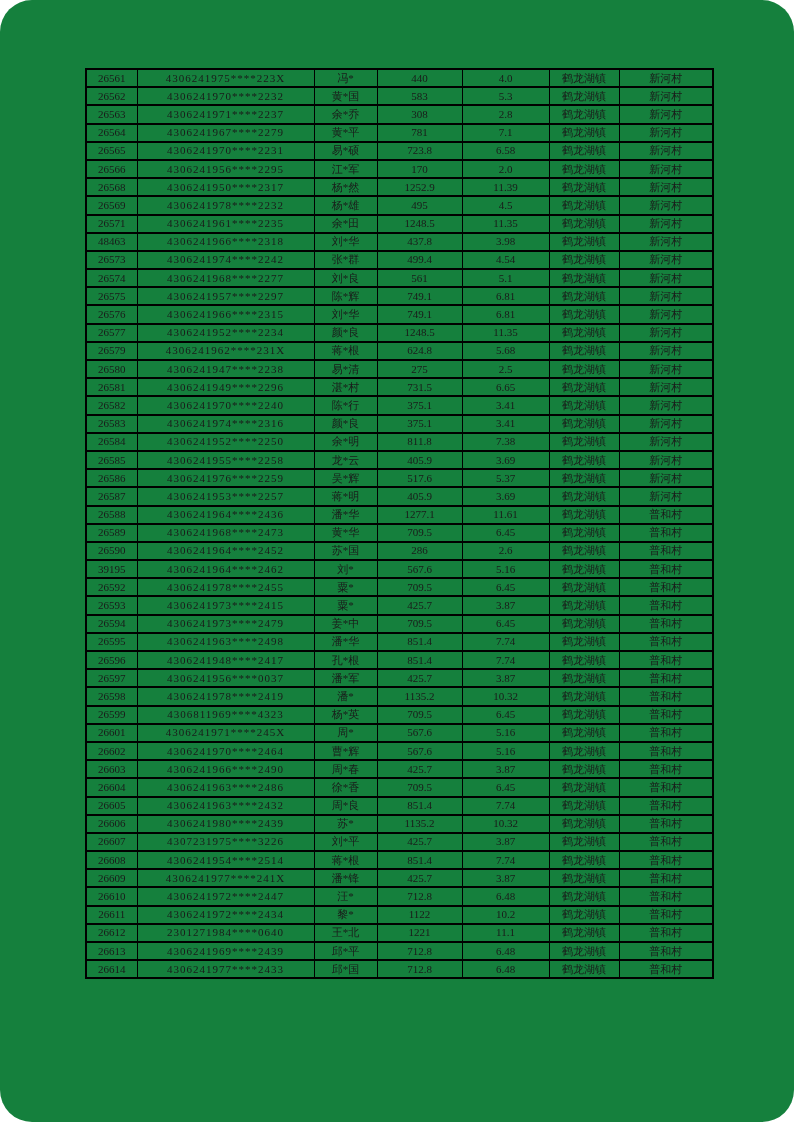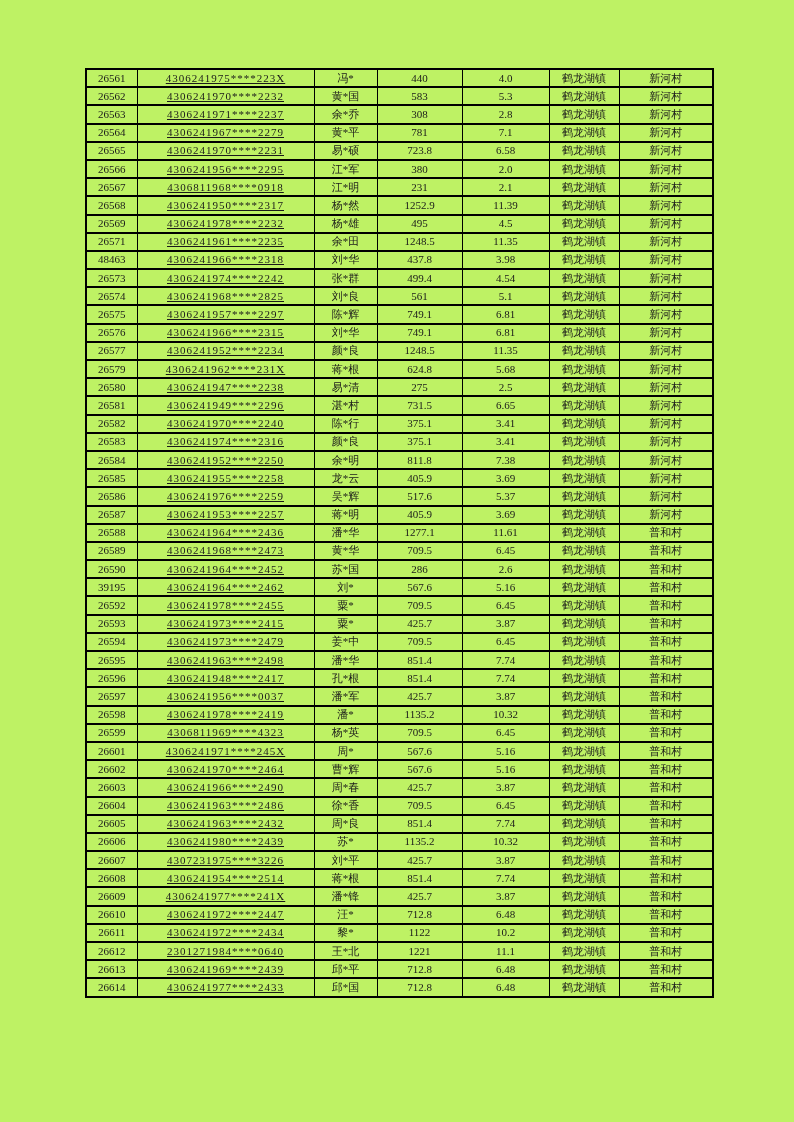--- a/index.html
+++ b/index.html
@@ -10,21 +10,22 @@
   body {
     width: 794px;
     height: 1122px;
     position: relative;
     font-family: "Liberation Serif", "DejaVu Serif", serif;
     color: #1a1a1a;
   }
   .page {
     position: absolute;
     inset: 0;
-    background: #bef264;
+    background: #15803d;
+    border-radius: 32px;
   }
   table.roster {
     position: absolute;
     left: 85px;
     top: 68px;
     width: 627px;
     border-collapse: collapse;
     table-layout: fixed;
     border: 2px solid #000000;
   }
@@ -38,21 +39,20 @@
     line-height: 1;
     text-align: center;
     vertical-align: middle;
     white-space: nowrap;
     overflow: hidden;
     color: #1a1a1a;
   }
   
   table.roster td:nth-child(2) {
     letter-spacing: 1px;
-    text-decoration: underline;
   }
   col.c-seq     { width: 51px;  }
   col.c-id      { width: 177px; }
   col.c-name    { width: 63px;  }
   col.c-amount  { width: 85px;  }
   col.c-area    { width: 87px;  }
   col.c-town    { width: 70px;  }
   col.c-village { width: 94px;  }
 </style>
 </head>
@@ -112,31 +112,22 @@
           <td>易*硕</td>
           <td>723.8</td>
           <td>6.58</td>
           <td>鹤龙湖镇</td>
           <td>新河村</td>
         </tr>
         <tr>
           <td>26566</td>
           <td>4306241956****2295</td>
           <td>江*军</td>
-          <td>380</td>
+          <td>170</td>
           <td>2.0</td>
-          <td>鹤龙湖镇</td>
-          <td>新河村</td>
-        </tr>
-        <tr>
-          <td>26567</td>
-          <td>4306811968****0918</td>
-          <td>江*明</td>
-          <td>231</td>
-          <td>2.1</td>
           <td>鹤龙湖镇</td>
           <td>新河村</td>
         </tr>
         <tr>
           <td>26568</td>
           <td>4306241950****2317</td>
           <td>杨*然</td>
           <td>1252.9</td>
           <td>11.39</td>
           <td>鹤龙湖镇</td>
@@ -173,21 +164,21 @@
           <td>26573</td>
           <td>4306241974****2242</td>
           <td>张*群</td>
           <td>499.4</td>
           <td>4.54</td>
           <td>鹤龙湖镇</td>
           <td>新河村</td>
         </tr>
         <tr>
           <td>26574</td>
-          <td>4306241968****2825</td>
+          <td>4306241968****2277</td>
           <td>刘*良</td>
           <td>561</td>
           <td>5.1</td>
           <td>鹤龙湖镇</td>
           <td>新河村</td>
         </tr>
         <tr>
           <td>26575</td>
           <td>4306241957****2297</td>
           <td>陈*辉</td>

